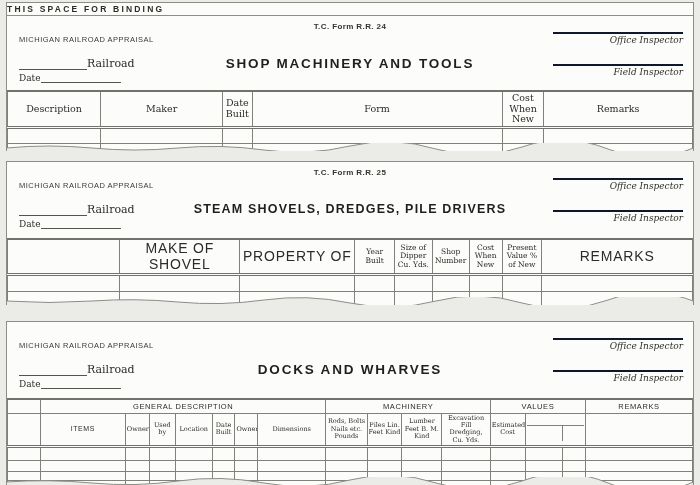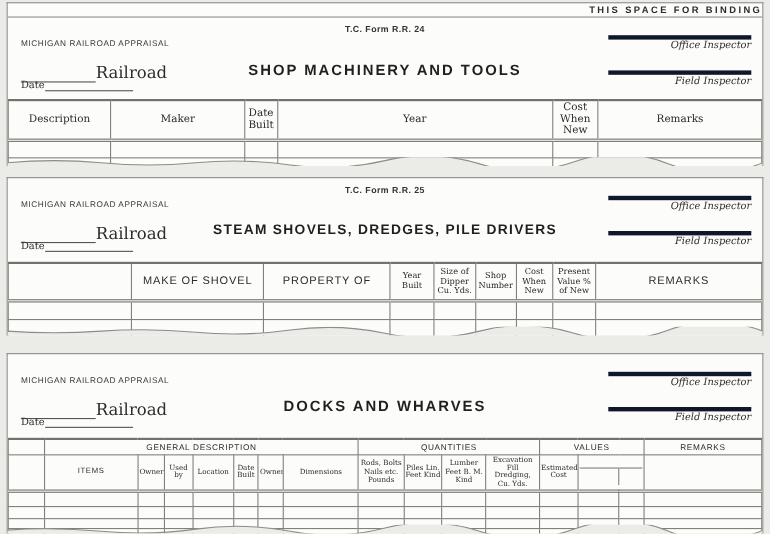--- a/index.html
+++ b/index.html
@@ -20,66 +20,66 @@
   }
   #strip1 { top:2px;  height:149px; }
   #strip2 { top:161px; height:144px; }
   #strip3 { top:321px; height:164px; }
 
   .tear { position:absolute; left:-1px; bottom:-1px; width:690px; height:9px; display:block; }
 
   
   .binding-bar {
     height:13px; border-bottom:1px solid #8d8d87;
-    text-align:right; font-size:8.5px; letter-spacing:2.2px;
+    text-align:left; font-size:8.5px; letter-spacing:2.2px;
     color:#2b2b28; line-height:13px; font-weight:bold;
   }
 
   
   .letterhead { position:relative; height:74px; }
   #strip2 .letterhead, #strip3 .letterhead { height:76px; }
   .form-no {
     position:absolute; top:6px; left:0; right:0; text-align:center;
     font-size:8px; font-weight:bold; letter-spacing:0.4px; color:#33332f;
   }
   .agency {
     position:absolute; top:19px; left:12px;
     font-size:7.5px; letter-spacing:0.5px; color:#3a3a36;
   }
   .fill-line { display:inline-block; border-bottom:1px solid #55554f; height:9px; vertical-align:bottom; }
-  .railroad-row { position:absolute; top:41px; left:12px; font-family:"DejaVu Serif", serif; font-size:15px; }
+  .railroad-row { position:absolute; top:41px; left:12px; font-family:"DejaVu Serif", serif; font-size:11px; }
   .date-row     { position:absolute; top:57px; left:12px; font-family:"DejaVu Serif", serif; font-size:9px; }
   .form-title {
     position:absolute; top:40px; left:100px; right:100px; text-align:center;
     font-size:13.5px; font-weight:bold; letter-spacing:1.8px; color:#1f1f1c;
     white-space:nowrap;
   }
   #strip2 .form-title { font-size:12.5px; letter-spacing:1.2px; }
-  .sig { position:absolute; right:10px; width:130px; border-top:4px solid #0f172a;
+  .sig { position:absolute; right:10px; width:130px; border-top:2px solid #0f172a;
          text-align:right; font-family:"DejaVu Serif", serif; font-style:italic;
          font-size:9px; color:#2e2e2a; padding-top:1px; }
   .sig.office { top:16px; }
   .sig.field  { top:48px; }
 
   
   table { width:100%; border-collapse:collapse; table-layout:fixed; }
   th, td { border:1px solid #81817b; font-weight:normal; overflow:hidden; }
   thead tr.main th { border-bottom:3px double #72726c; border-top:2px solid #72726c; }
   tbody td { height:15px; }
 
   
   .t1 thead th { height:31px; font-family:"DejaVu Serif", serif; font-size:9.5px;
                  text-align:center; line-height:1.12; padding:1px; }
   .t1 tbody tr.r1 td { height:16px; }
   .t1 tbody tr.r2 td { height:14px; }
 
   
   .t2 thead th { height:34px; text-align:center; line-height:1.12; padding:1px;
                  font-family:"DejaVu Serif", serif; font-size:7.5px; }
-  .t2 thead th.sans-h { font-family:"Liberation Sans", sans-serif; font-size:10px; letter-spacing:0.8px; }
+  .t2 thead th.sans-h { font-family:"Liberation Sans", sans-serif; font-size:14px; letter-spacing:0.8px; }
   .t2 tbody tr.r1 td { height:17px; }
   .t2 tbody tr.r2 td { height:16px; }
 
   
   .t3 thead tr.grp th { height:14px; font-size:7.5px; letter-spacing:0.6px;
                         text-align:center; border-top:2px solid #72726c; }
   .t3 thead tr.sub th { height:26px; font-family:"DejaVu Serif", serif; font-size:6.5px;
                         line-height:1.15; text-align:center; padding:1px;
                         border-bottom:3px double #72726c; }
   .t3 thead tr.sub th.sans-h { font-family:"Liberation Sans", sans-serif; font-size:7px; letter-spacing:0.6px; }
@@ -116,21 +116,21 @@
         <col style="width:4.3%">
       <col style="width:36.5%">
         <col style="width:6.1%">
         <col style="width:21.7%">
     </colgroup>
     <thead>
       <tr class="main">
         <th>Description</th>
         <th>Maker</th>
         <th>Date Built</th>
-        <th>Year</th>
+        <th>Form</th>
         <th>Cost When New</th>
         <th>Remarks</th>
       </tr>
     </thead>
     <tbody>
       <tr class="r1">
           <td></td>
           <td></td>
           <td></td>
           <td></td>
@@ -242,21 +242,21 @@
         <col style="width:7.1%">
       <col style="width:5.1%">
         <col style="width:5.5%">
         <col style="width:3.3%">
         <col style="width:15.6%">
     </colgroup>
     <thead>
       <tr class="grp">
         <th></th>
         <th colspan="7">GENERAL DESCRIPTION</th>
-        <th colspan="4">QUANTITIES</th>
+        <th colspan="4">MACHINERY</th>
         <th colspan="3">VALUES</th>
         <th>REMARKS</th>
       </tr>
       <tr class="sub">
         <th></th>
         <th class="sans-h">ITEMS</th>
         <th>Owner</th>
         <th>Used by</th>
         <th>Location</th>
         <th>Date Built</th>

